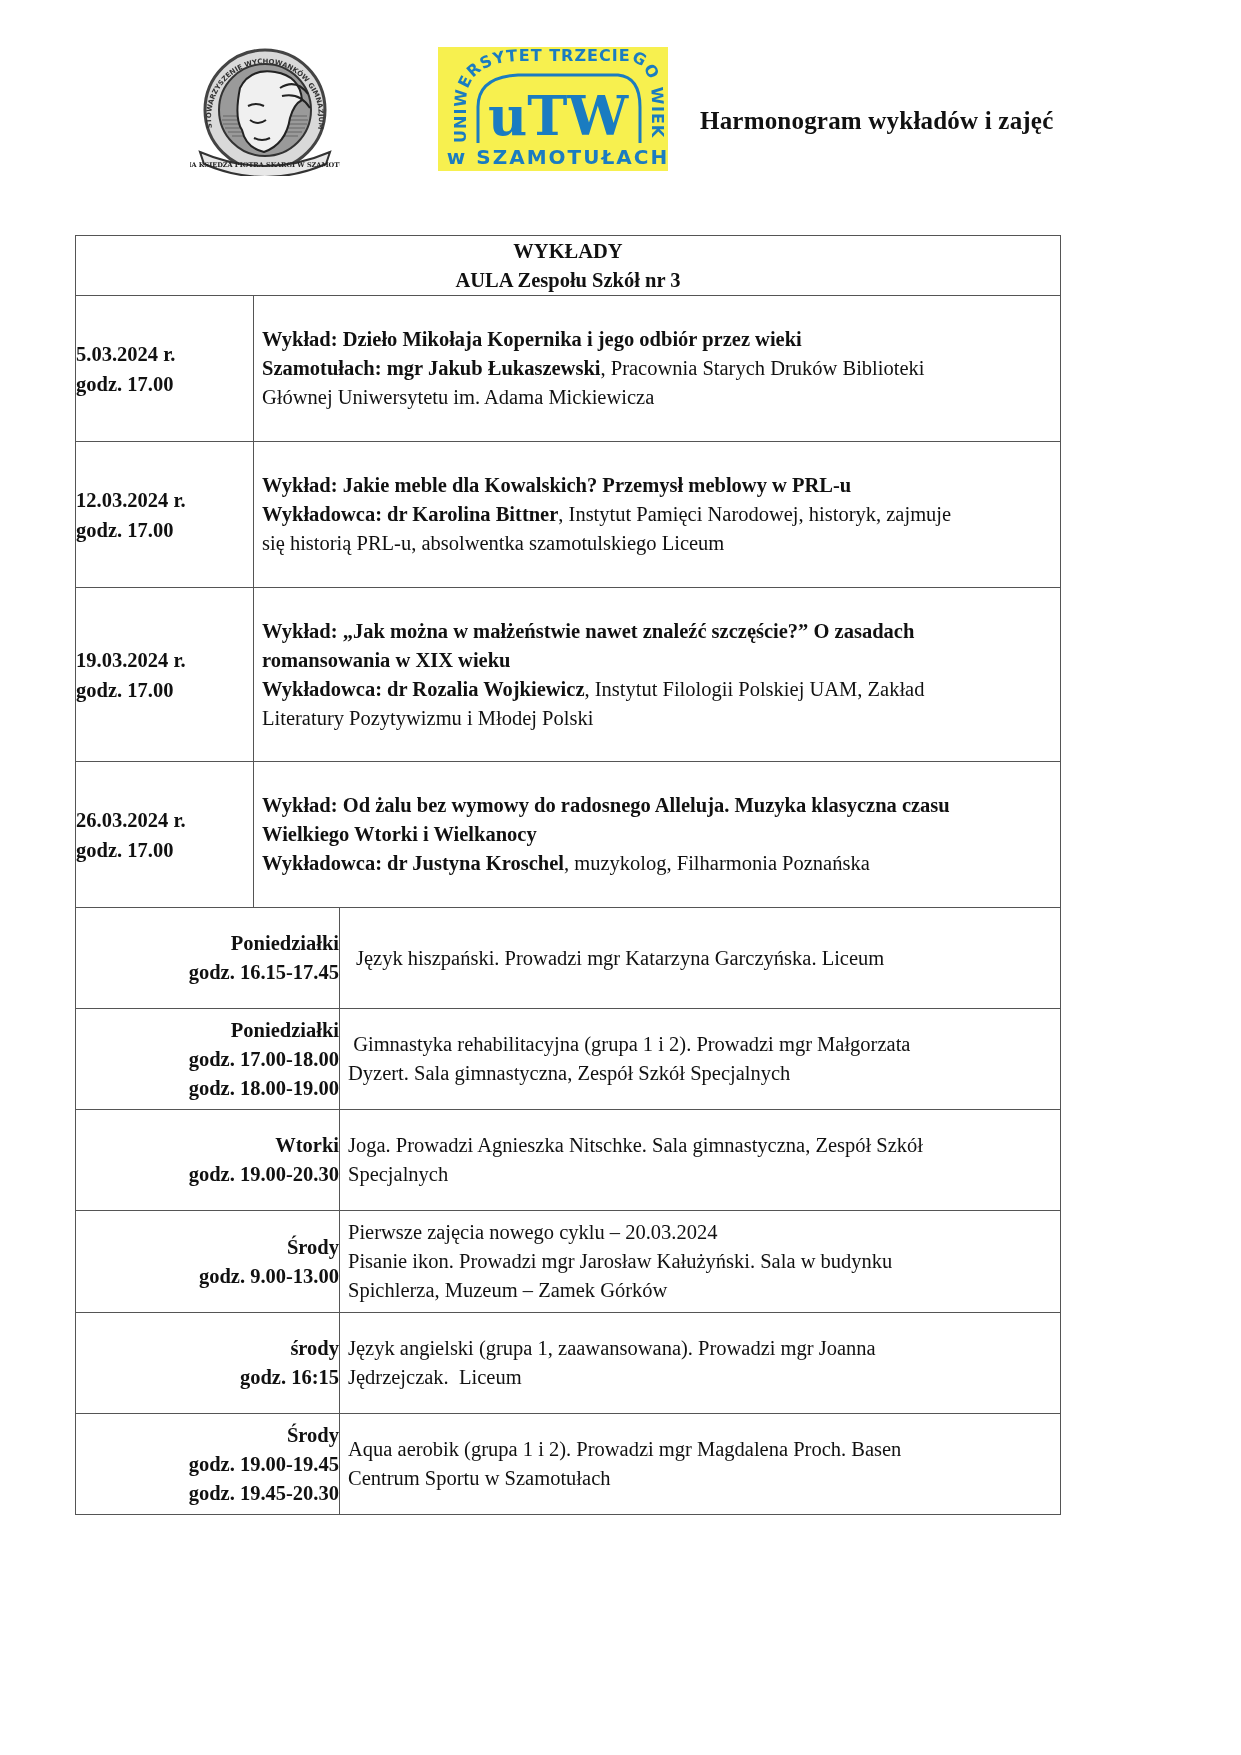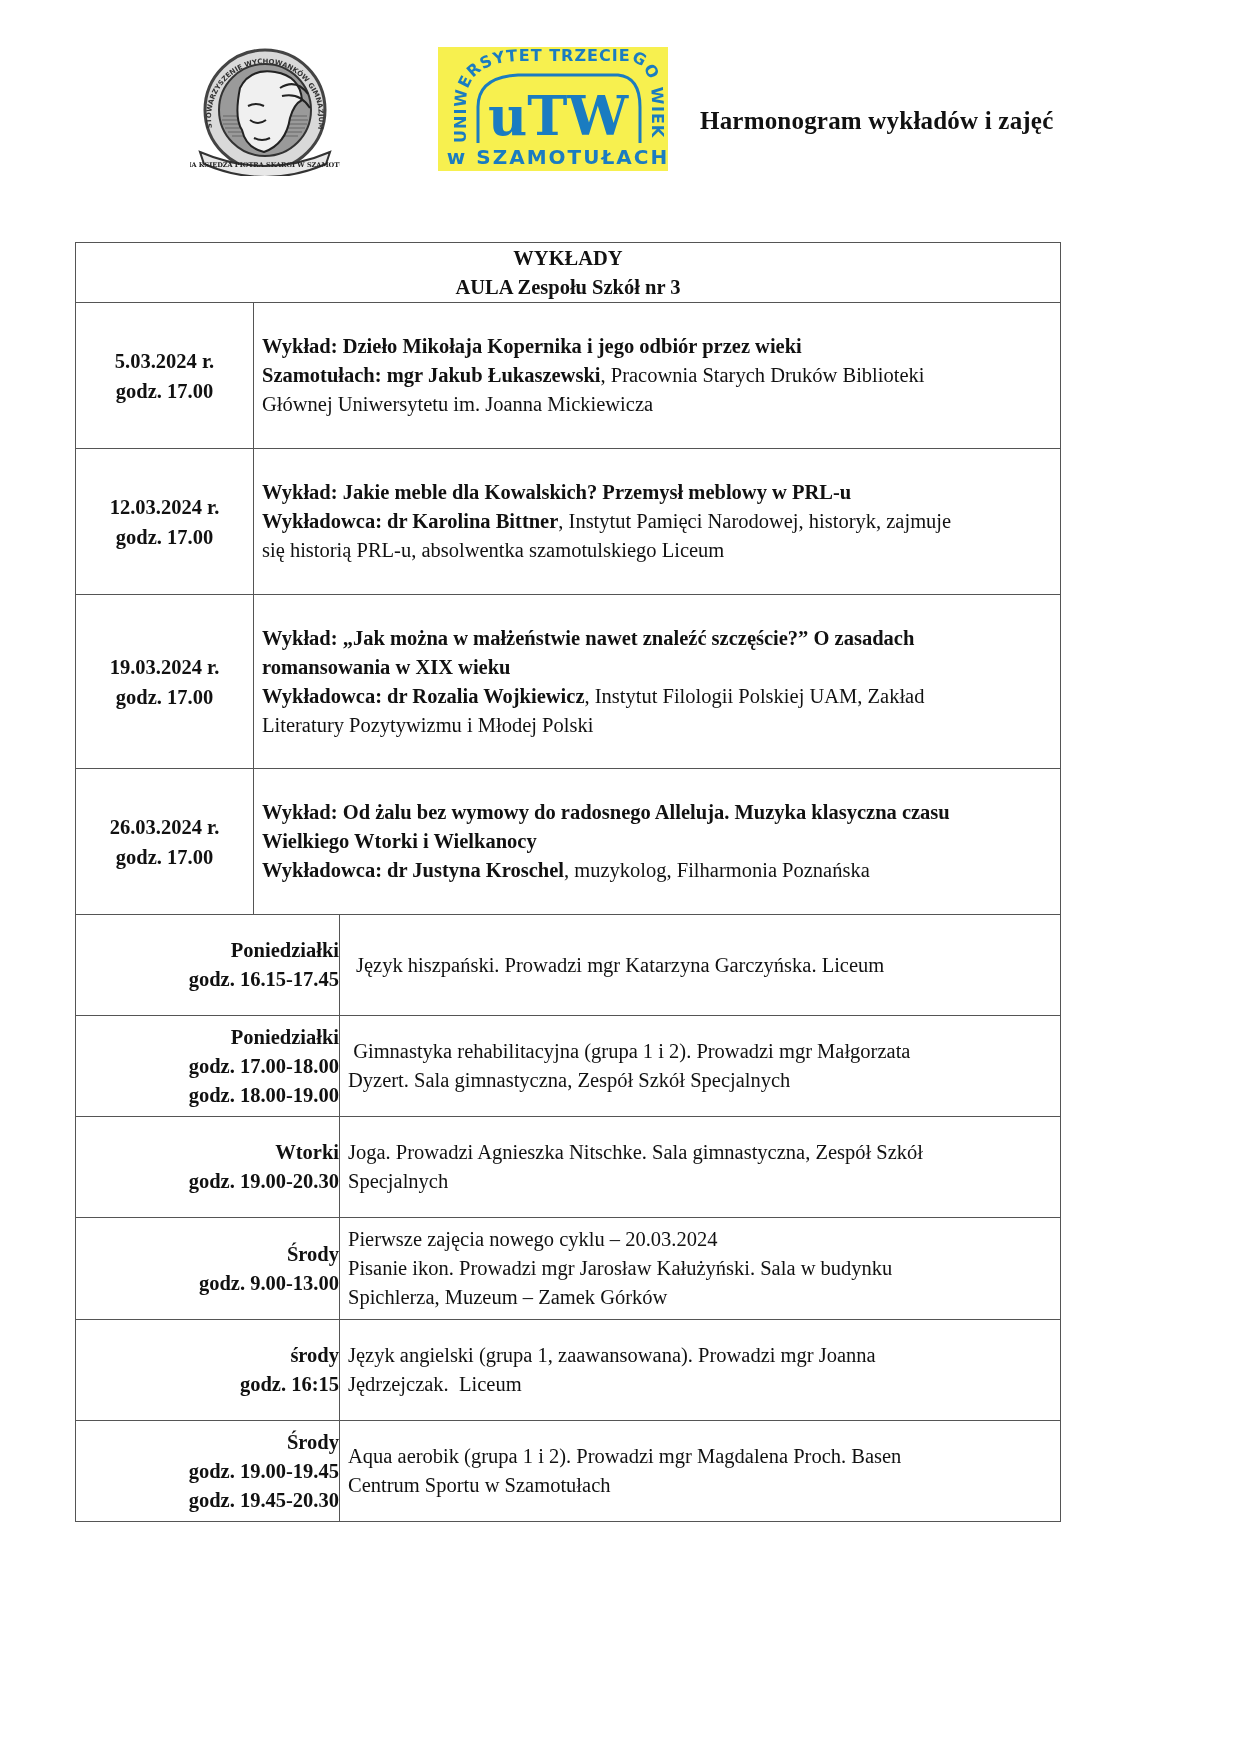--- a/index.html
+++ b/index.html
@@ -4,24 +4,24 @@
 <style>
   html, body { margin: 0; padding: 0; background: #ffffff; }
   body { width: 1241px; height: 1755px; position: relative; font-family: "Liberation Serif", "DejaVu Serif", serif; color: #111; overflow: hidden; }
 
   
   .logo-seal { position: absolute; left: 190px; top: 48px; width: 150px; height: 128px; }
   .logo-utw { position: absolute; left: 438px; top: 47px; width: 230px; height: 124px; background: #f7f04f; }
   .doc-title { position: absolute; left: 700px; top: 102px; width: 480px; font-weight: bold; font-size: 25px; line-height: 37px; letter-spacing: 0.2px; }
 
   
-  .sched { position: absolute; left: 75px; top: 235px; width: 986px; border-collapse: collapse; font-size: 20.5px; margin-top: 7px; }
+  .sched { position: absolute; left: 75px; top: 235px; width: 986px; border-collapse: collapse; font-size: 20.5px; }
   .sched td { border: 1.6px solid #555; padding: 0; vertical-align: middle; }
   .section-head { text-align: center; font-weight: bold; line-height: 29px; }
-  .lec-date { width: 177px; text-align: center; font-weight: bold; line-height: 30px; font-family: Liberation Serif, serif; }
+  .lec-date { width: 177px; font-weight: bold; line-height: 30px; font-family: Liberation Serif, serif; }
   .lec-desc { padding-left: 8px !important; padding-right: 6px !important; line-height: 29px; }
   .b { font-weight: bold; }
   .pay-date { width: 263px; text-align: right; font-weight: bold; line-height: 29px; }
   .pay-desc { padding-left: 8px !important; line-height: 29px; }
   .row-lec { height: 146px; }
   .row-lec-3 { height: 174px; }
   .row-lec-4 { height: 146px; }
   .row-zhead { height: 80px; }
   .row-pay { height: 101px; }
   .row-pay-3 { height: 102px; }
@@ -92,21 +92,21 @@
   </tr>
 
   <tr class="row-lec">
     <td class="lec-date">
       <span class="line">5.03.2024 r.</span>
       <span class="line">godz. 17.00</span>
     </td>
     <td colspan="2" class="lec-desc">
       <span class="line b">Wykład: Dzieło Mikołaja Kopernika i jego odbiór przez wieki</span>
       <span class="line"><span class="b">Szamotułach: mgr Jakub Łukaszewski</span><span>, Pracownia Starych Druków Biblioteki</span></span>
-      <span class="line">Głównej Uniwersytetu im. Joanna Mickiewicza</span>
+      <span class="line">Głównej Uniwersytetu im. Adama Mickiewicza</span>
     </td>
   </tr>
 
   <tr class="row-lec">
     <td class="lec-date">
       <span class="line">12.03.2024 r.</span>
       <span class="line">godz. 17.00</span>
     </td>
     <td colspan="2" class="lec-desc">
       <span class="line b">Wykład: Jakie meble dla Kowalskich? Przemysł meblowy w PRL-u</span>

